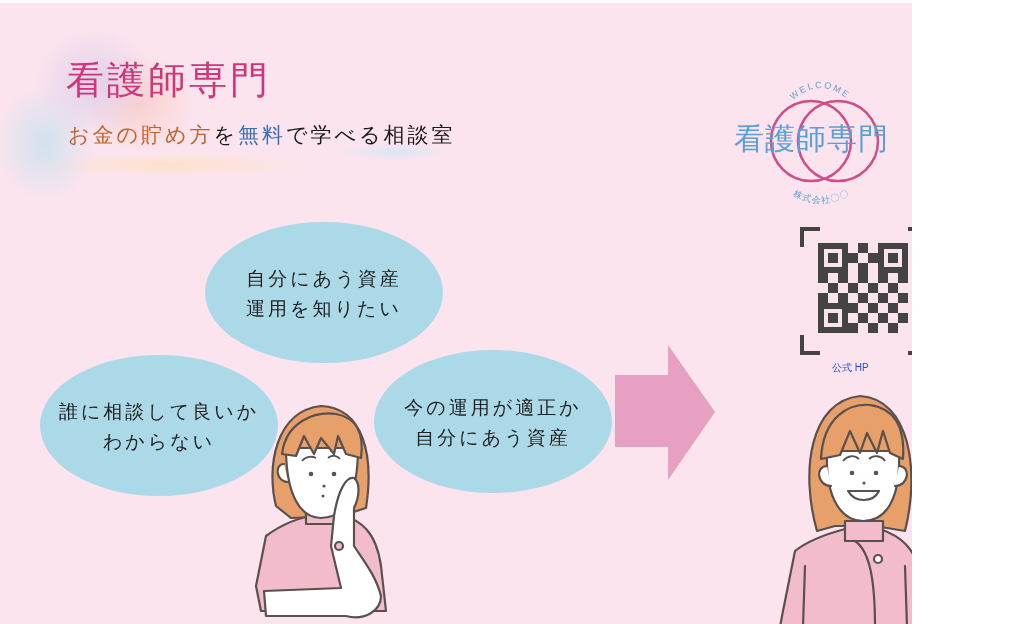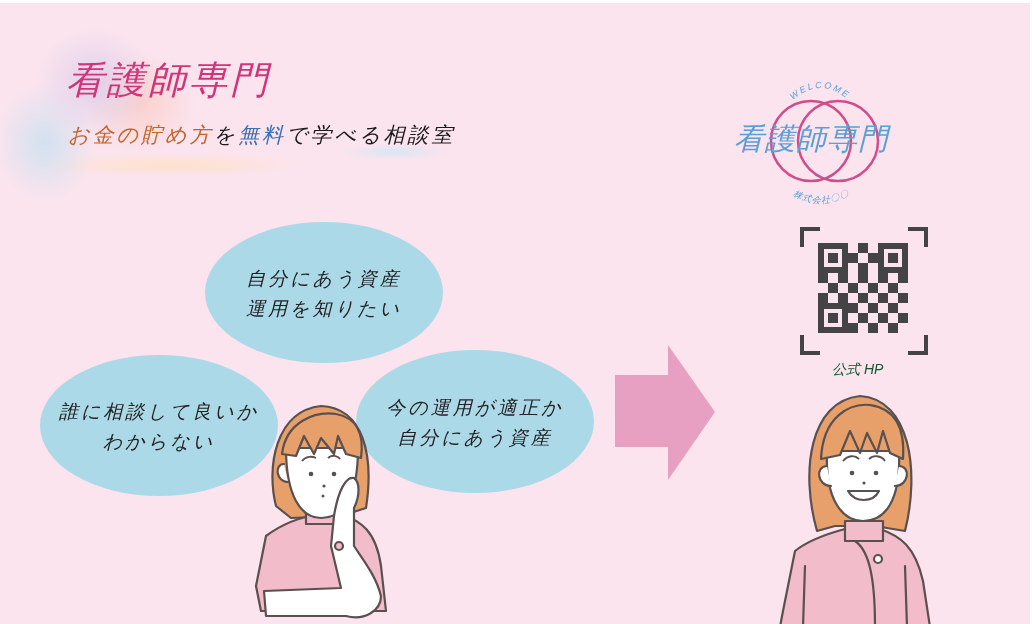--- a/index.html
+++ b/index.html
@@ -2,22 +2,22 @@
 <html><head>
 <meta charset="utf-8">
 <style>
   html, body { margin: 0; padding: 0; }
   body {
     width: 1032px; height: 624px; overflow: hidden; position: relative;
     background: #ffffff;
     font-family: "DejaVu Sans", sans-serif;
   }
   .canvas {
-    position: absolute; left: 0; top: 3px; width: 1030px; height: 621px;
-    background: #fbe4ee; overflow: hidden; font-style: italic;
+    position: absolute; left: 0; top: 3px; width: 912px; height: 621px;
+    background: #fbe4ee; overflow: hidden;
   }
   .blur-glow {
     position: absolute; left: 0; top: 20px; width: 320px; height: 190px;
     background:
       radial-gradient(ellipse 60px 55px at 95px 60px, rgba(220,205,235,0.85), rgba(220,205,235,0) 100%),
       radial-gradient(ellipse 55px 50px at 140px 80px, rgba(250,200,190,0.7), rgba(250,200,190,0) 100%),
       radial-gradient(ellipse 50px 60px at 45px 120px, rgba(200,225,240,0.8), rgba(200,225,240,0) 100%),
       radial-gradient(ellipse 140px 12px at 170px 142px, rgba(255,225,200,0.9), rgba(255,225,200,0) 100%);
     pointer-events: none;
   }
@@ -40,33 +40,33 @@
 
   .logo { position: absolute; left: 728px; top: 70px; width: 190px; height: 140px; }
   .logo svg { position: absolute; left: 0; top: 0; }
   .logo-name {
     position: absolute; left: 6px; top: 51px; font-size: 30px; color: #5aa0d6;
     letter-spacing: 1px; line-height: 1; white-space: nowrap;
   }
 
   .qr { position: absolute; left: 800px; top: 224px; width: 128px; height: 130px; }
   .qr-caption {
-    position: absolute; left: 832px; top: 358px; font-size: 14px; color: #14532d;
+    position: absolute; left: 832px; top: 358px; font-size: 10px; color: #1d4ed8;
     font-family: "Liberation Sans", sans-serif;
   }
 
   .bubble {
     position: absolute; background: #acd9e8; border-radius: 50%;
     display: flex; align-items: center; justify-content: center; text-align: center;
     font-size: 19px; line-height: 30px; letter-spacing: 3px; color: #222;
   }
   .bubble .line { display: block; }
   .b-top { left: 205px; top: 219px; width: 238px; height: 141px; }
   .b-left { left: 40px; top: 352px; width: 238px; height: 141px; }
-  .b-right { left: 356px; top: 347px; width: 238px; height: 143px; }
+  .b-right { left: 374px; top: 347px; width: 238px; height: 143px; }
 
   .arrow { position: absolute; left: 612px; top: 342px; }
   .nurse { position: absolute; }
 </style>
 </head>
 <body>
 
 <div class="canvas">
   <div class="blur-glow"></div>
   <div class="swoosh-blue"></div>

